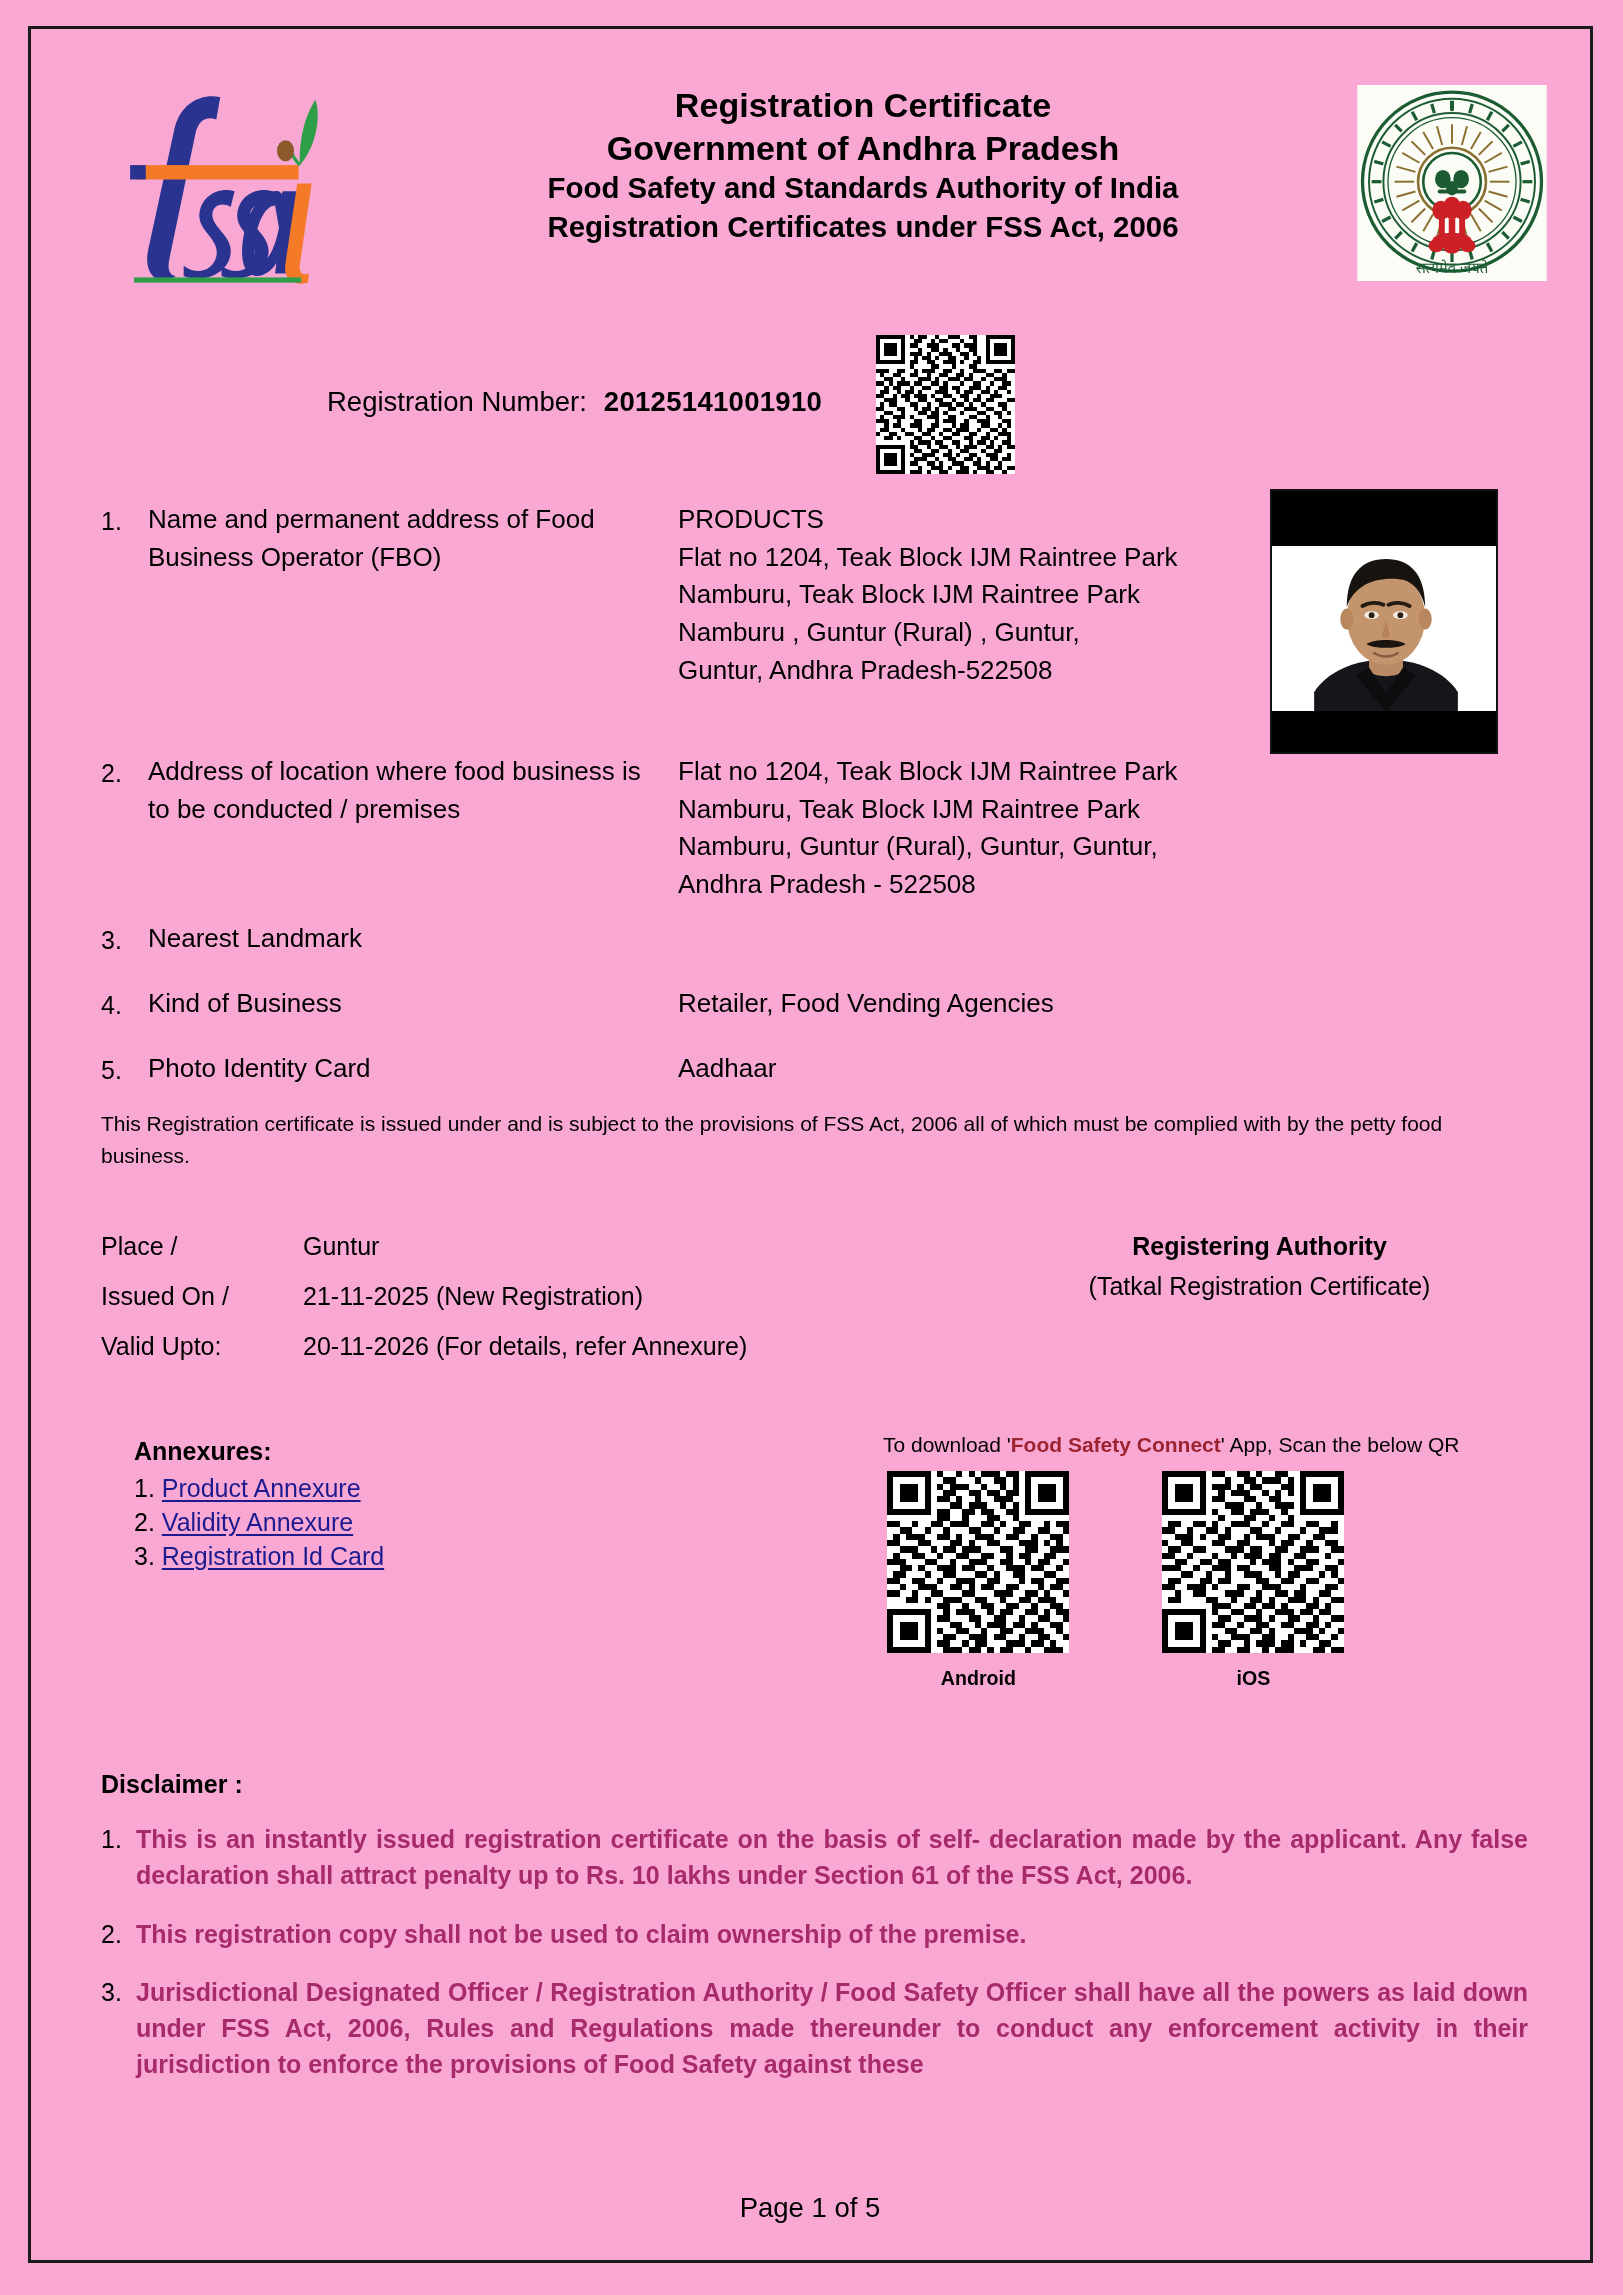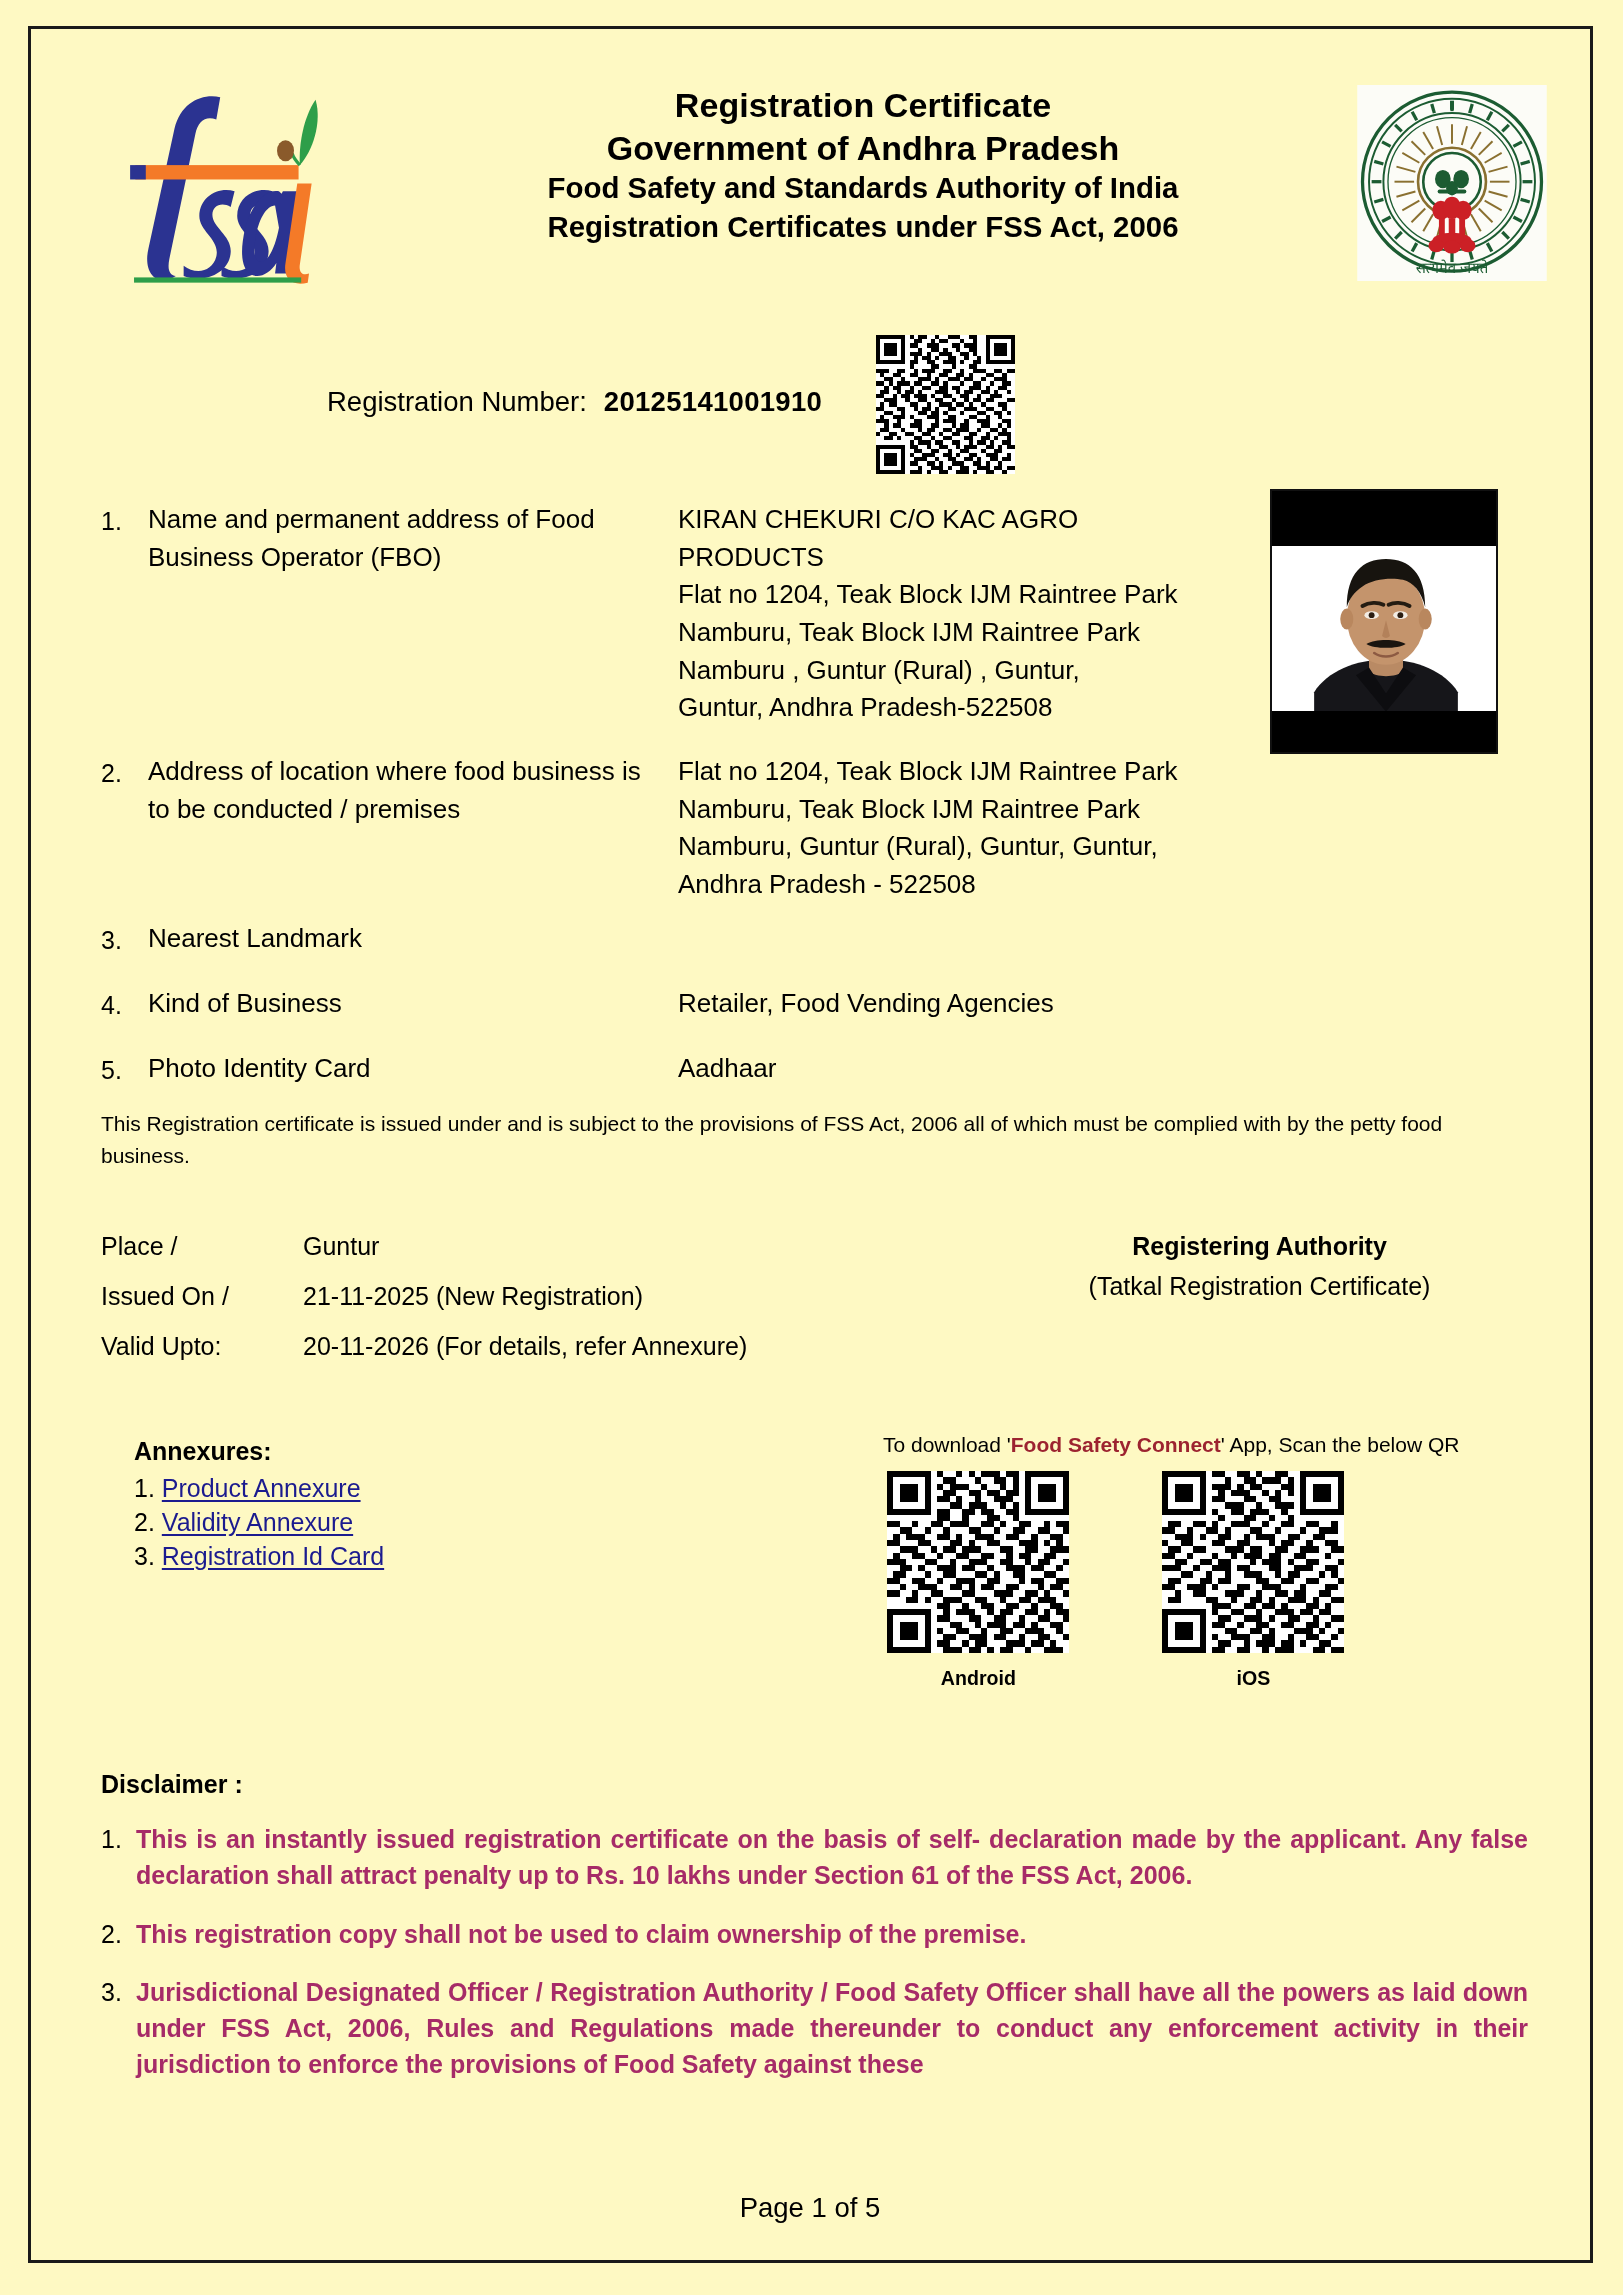--- a/index.html
+++ b/index.html
@@ -9,21 +9,21 @@
     background: #ffffff;
   }
   body {
     font-family: "Liberation Sans", sans-serif;
     color: #000000;
   }
   #page {
     position: relative;
     width: 1623px;
     height: 2295px;
-    background: #fef9c3;
+    background: #f9a8d4;
     overflow: hidden;
   }
   #page-frame {
     position: absolute;
     left: 27.5px;
     top: 26px;
     width: 1565px;
     height: 2237px;
     border: 3.3px solid #1a1a1a;
     box-sizing: border-box;
@@ -677,21 +677,20 @@
       </g>
     </svg>
   </div>
 
   <div class="rows">
 
     <div class="row" id="row-0">
       <div class="num">1.</div>
       <div class="label">Name and permanent address of Food Business Operator (FBO)</div>
       <div class="value">
-        <span class="vline">KIRAN CHEKURI C/O KAC AGRO</span>
         <span class="vline">PRODUCTS</span>
         <span class="vline">Flat no 1204, Teak Block IJM Raintree Park</span>
         <span class="vline">Namburu, Teak Block IJM Raintree Park</span>
         <span class="vline">Namburu , Guntur (Rural) , Guntur,</span>
         <span class="vline">Guntur, Andhra Pradesh-522508</span>
       </div>
     </div>
 
     <div class="row" id="row-1">
       <div class="num">2.</div>

